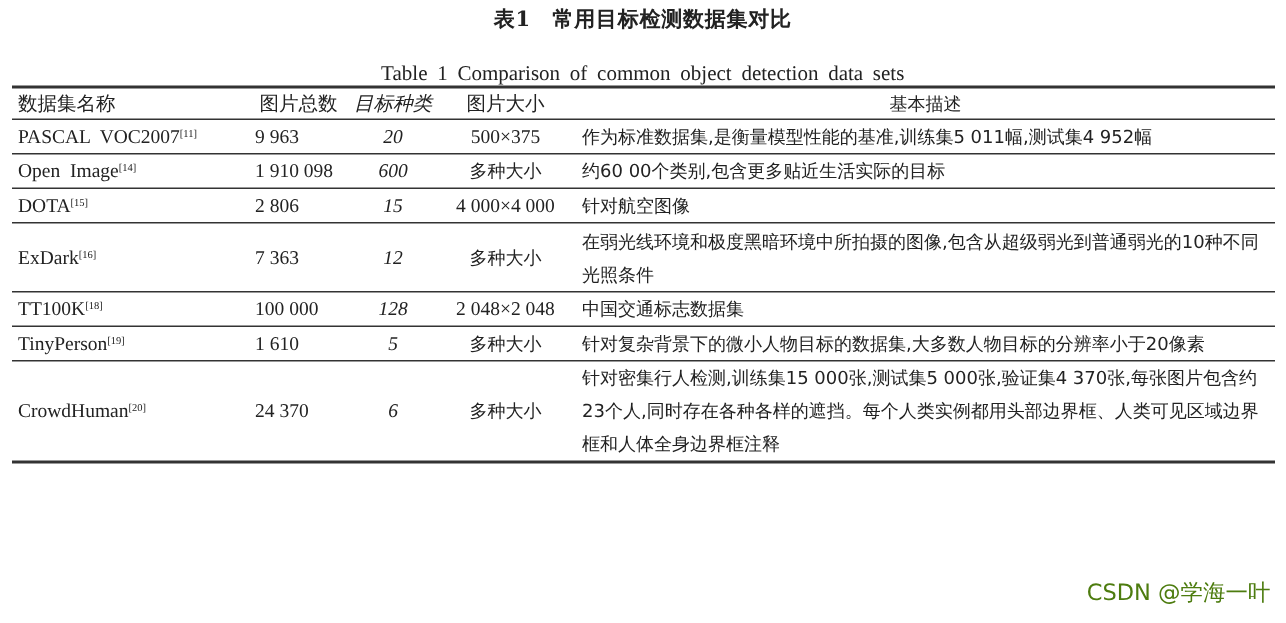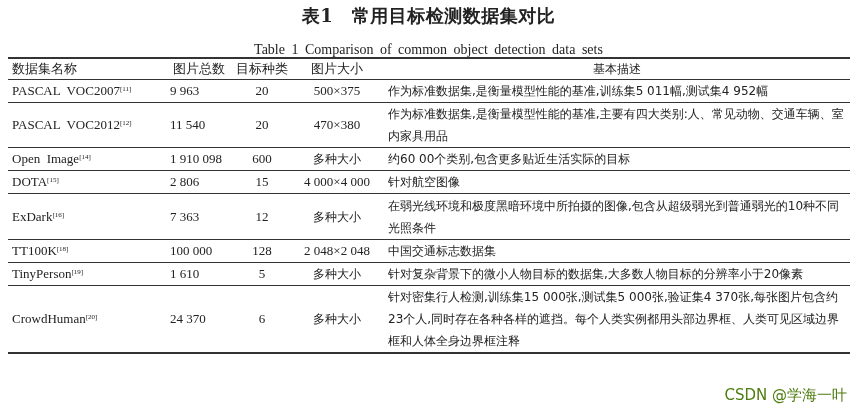--- a/index.html
+++ b/index.html
@@ -1,31 +1,31 @@
 <!DOCTYPE html>
 <html><head>
 <meta charset="utf-8">
 <style>
   html, body { margin:0; padding:0; background:#ffffff; }
   body { width:857px; height:415px; position:relative; overflow:hidden;
          font-family:"DejaVu Serif","Liberation Serif",serif; color:#222; }
   .title-cn { position:absolute; top:4px; left:0; width:857px; text-align:center;
-              font-size:18px; font-weight:bold; font-family:"DejaVu Serif",serif; letter-spacing:0.5px; }
+              font-size:14px; font-weight:bold; font-family:"DejaVu Serif",serif; letter-spacing:0.5px; }
   .title-en { position:absolute; top:42px; left:0; width:857px; text-align:center;
               font-size:14px; font-family:"Liberation Serif",serif; word-spacing:3px; }
   table { position:absolute; left:8px; top:57px; width:842px; border-collapse:collapse;
           font-family:"Liberation Serif","DejaVu Serif",serif; font-size:13px; }
   table.tbl { border-top:2px solid #333; border-bottom:2px solid #333; }
   th { font-weight:normal; font-size:13px; height:20px; padding:0 4px; font-family:"DejaVu Sans",sans-serif; }
   td { padding:0 4px; vertical-align:middle; line-height:22px; }
   tr.row { border-top:1px solid #333; }
   thead tr { border-bottom:1px solid #333; }
   .c-name { width:150px; text-align:left; padding-left:4px; }
   .c-total { width:56px; text-align:left; padding-right:6px; }
-  .c-cls { width:52px; text-align:center; }
+  .c-cls { width:52px; text-align:center;font-style:italic; }
   .c-size { width:82px; text-align:center; white-space:nowrap; }
   .c-desc { text-align:left; padding-left:6px; font-family:"DejaVu Sans",sans-serif; font-size:12px;margin-left:26px; }
   th.c-name { text-align:left; }
   th.c-total { text-align:center; padding-right:4px; }
   .cn { font-family:"DejaVu Sans",sans-serif; font-size:12px; }
   sup { font-size:7px; vertical-align:top; position:relative; top:-2px; }
   .watermark { position:absolute; right:10px; top:386px; font-family:"DejaVu Sans",sans-serif;
                font-size:15px; color:#4d7c0f; }
 </style>
 </head>
@@ -44,27 +44,20 @@
       <th class="c-desc" style="text-align:center;">基本描述</th>
     </tr>
   </thead>
   <tbody id="tbody">
       <tr class="row" style="height: 20px;">
         <td class="c-name"><span style="white-space:pre">PASCAL  VOC2007</span><sup>[11]</sup></td>
         <td class="c-total">9 963</td>
         <td class="c-cls">20</td>
         <td class="c-size">500×375</td>
         <td class="c-desc">作为标准数据集,是衡量模型性能的基准,训练集5 011幅,测试集4 952幅</td>
-      </tr>
-      <tr class="row" style="height: 43px;">
-        <td class="c-name"><span style="white-space:pre">PASCAL  VOC2012</span><sup>[12]</sup></td>
-        <td class="c-total">11 540</td>
-        <td class="c-cls">20</td>
-        <td class="c-size">470×380</td>
-        <td class="c-desc">作为标准数据集,是衡量模型性能的基准,主要有四大类别:人、常见动物、交通车辆、室内家具用品</td>
       </tr>
       <tr class="row" style="height: 20px;">
         <td class="c-name"><span style="white-space:pre">Open  Image</span><sup>[14]</sup></td>
         <td class="c-total">1 910 098</td>
         <td class="c-cls">600</td>
         <td class="c-size cn">多种大小</td>
         <td class="c-desc">约60 00个类别,包含更多贴近生活实际的目标</td>
       </tr>
       <tr class="row" style="height: 21px;">
         <td class="c-name"><span style="white-space:pre">DOTA</span><sup>[15]</sup></td>

